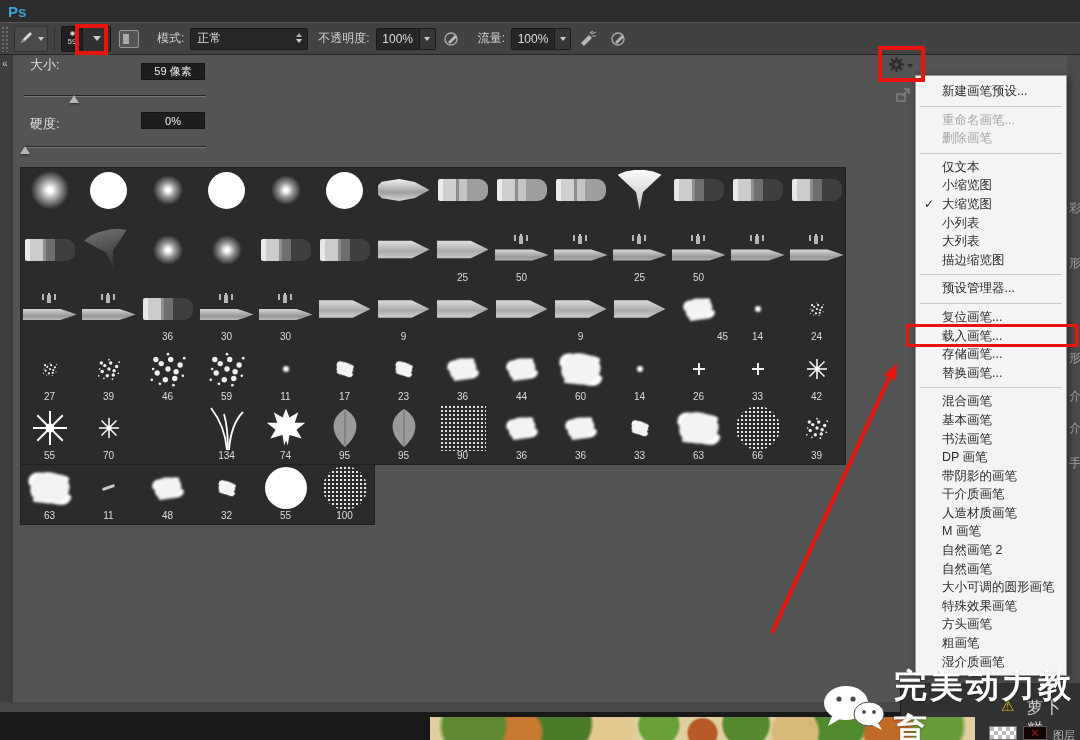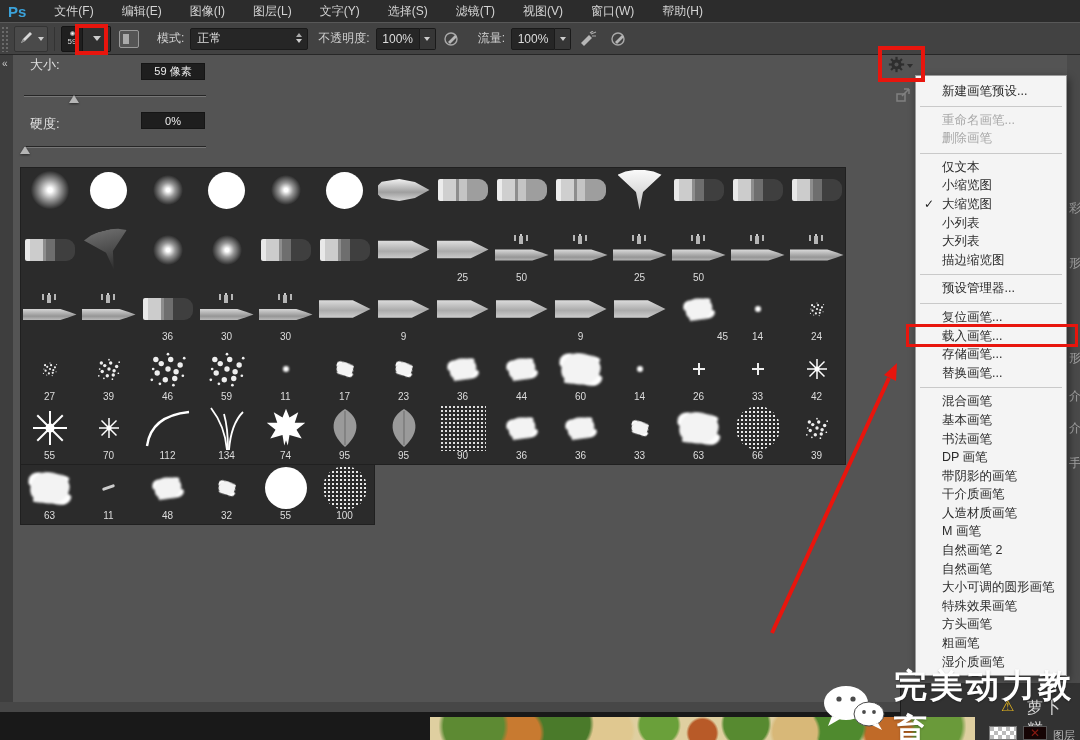--- a/index.html
+++ b/index.html
@@ -155,32 +155,20 @@
   .watermark{position:absolute;left:822px;top:664px;display:flex;align-items:center;gap:8px;z-index:30;}
   .wmtext{color:#fff;font-size:33px;font-weight:bold;letter-spacing:3px;text-shadow:0 1px 2px rgba(0,0,0,.3);}
 </style>
 </head>
 <body>
 
 <div id="stage">
 
   <div class="menubar">
     <span class="pslogo">Ps</span>
-    <span style="display:flex;">
-        <span class="mitem">文件(F)</span>
-        <span class="mitem">编辑(E)</span>
-        <span class="mitem">图像(I)</span>
-        <span class="mitem">图层(L)</span>
-        <span class="mitem">文字(Y)</span>
-        <span class="mitem">选择(S)</span>
-        <span class="mitem">滤镜(T)</span>
-        <span class="mitem">视图(V)</span>
-        <span class="mitem">窗口(W)</span>
-        <span class="mitem">帮助(H)</span>
-      </span>
   </div>
 
   <div class="optionsbar">
     <div class="grip"></div>
     <div class="toolbtn">
       <span>
         <svg width="16" height="16" viewBox="0 0 16 16">
             <path d="M2 14 L4 10 L11 3 L13 5 L6 12 Z" fill="#d8d8d8"></path>
             <path d="M2 14 L4 10 L6 12 Z" fill="#8a8a8a"></path>
           </svg>
@@ -624,28 +612,20 @@
             <g stroke="#fff" stroke-width="1.8">
               <line x1="12" y1="0" x2="12" y2="24"></line>
               <line x1="0" y1="12" x2="24" y2="12"></line>
               <line x1="3" y1="3" x2="21" y2="21"></line>
               <line x1="21" y1="3" x2="3" y2="21"></line>
             </g>
             <circle cx="12" cy="12" r="3" fill="#fff"></circle>
           </svg>
         </div>
         <div class="cnum">70</div>
-      </div>
-      <div class="cell" style="left: 118px; top: 238px;">
-        <div class="shape">
-          <svg width="46" height="40" viewBox="0 0 46 40">
-            <path d="M2 38 Q6 8 44 4" stroke="#fff" stroke-width="2.4" fill="none"></path>
-          </svg>
-        </div>
-        <div class="cnum">112</div>
       </div>
       <div class="cell" style="left: 177px; top: 238px;">
         <div class="shape">
           <svg width="40" height="44" viewBox="0 0 40 44">
             <g stroke="#fff" stroke-width="1.8" fill="none">
               <path d="M20 44 Q18 20 4 2"></path>
               <path d="M22 44 Q24 18 36 6"></path>
               <path d="M21 44 Q21 22 17 8"></path>
             </g>
           </svg>

